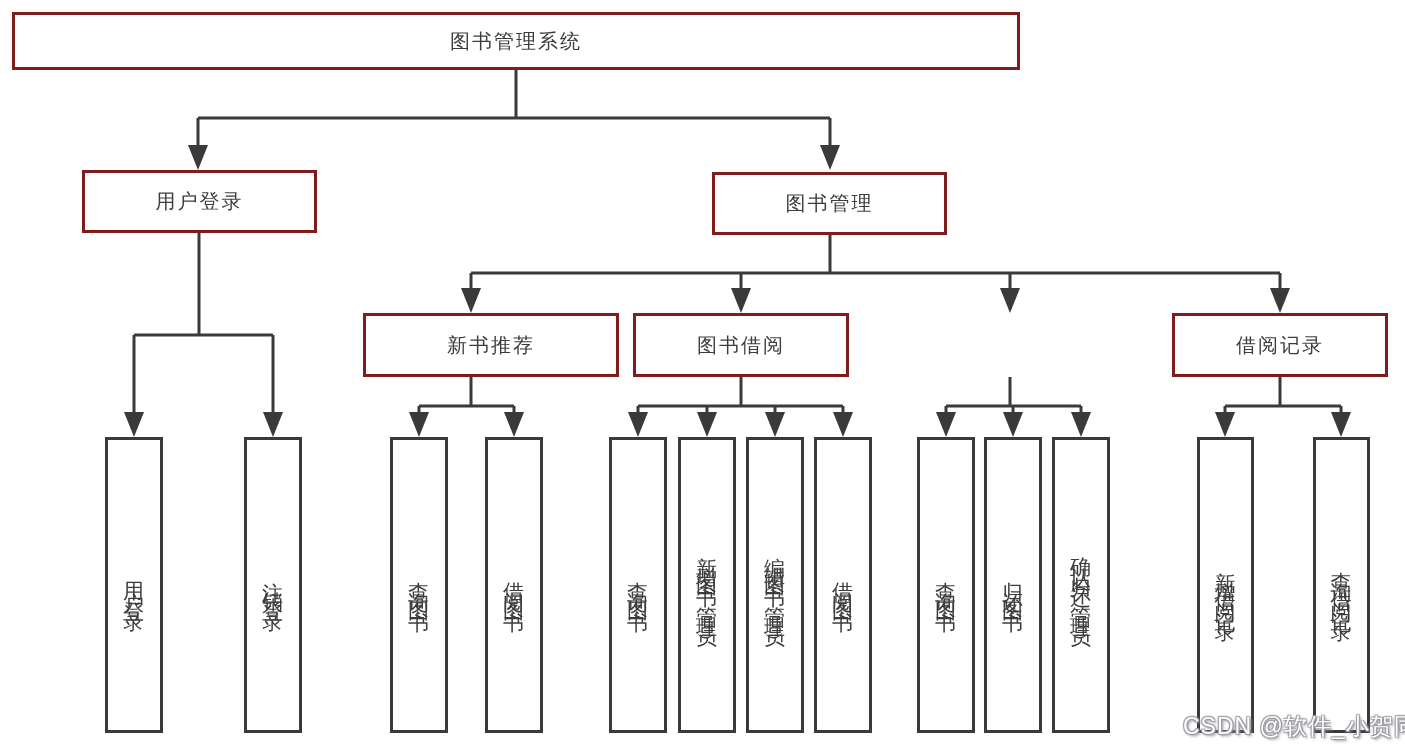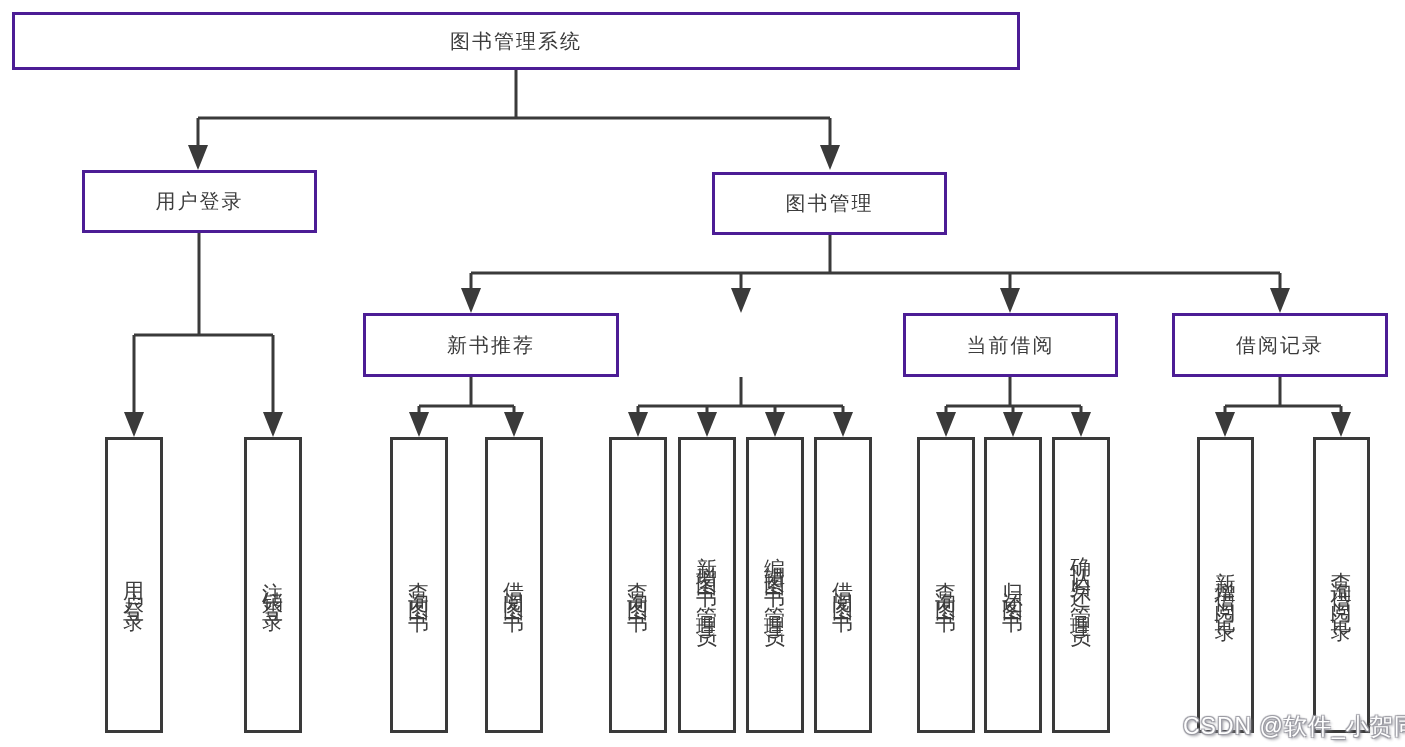--- a/index.html
+++ b/index.html
@@ -15,21 +15,21 @@
     background: #ffffff;
   }
   #connectors {
     position: absolute; left: 0; top: 0;
     width: 1405px; height: 747px;
     z-index: 1;
   }
   .hnode {
     position: absolute;
     box-sizing: border-box;
-    border: 3px solid #4c1d95;
+    border: 3px solid #7f1d1d;
     background: #ffffff;
     display: flex;
     align-items: center;
     justify-content: center;
     font-size: 20px;
     letter-spacing: 2px;
     color: #3c3c3c;
     z-index: 2;
   }
   .vnode {
@@ -110,21 +110,21 @@
       <polygon points="1331,412 1351,412 1341,437"></polygon>
     </g>
   </svg>
 
   <div class="hnode" style="left:12px; top:12px; width:1008px; height:58px;">图书管理系统</div>
 
   <div class="hnode" style="left:82px; top:170px; width:235px; height:63px;">用户登录</div>
   <div class="hnode" style="left:712px; top:172px; width:235px; height:63px;">图书管理</div>
 
   <div class="hnode" style="left:363px; top:313px; width:256px; height:64px;">新书推荐</div>
-  <div class="hnode" style="left:903px; top:313px; width:215px; height:64px;">当前借阅</div>
+  <div class="hnode" style="left:633px; top:313px; width:216px; height:64px;">图书借阅</div>
   <div class="hnode" style="left:1172px; top:313px; width:216px; height:64px;text-align:right;">借阅记录</div>
 
   <div class="vnode" style="left:105px; top:437px; width:58px; height:296px;">用户登录</div>
   <div class="vnode" style="left:244px; top:437px; width:58px; height:296px;">注销登录</div>
 
   <div class="vnode" style="left:390px; top:437px; width:58px; height:296px;">查询图书</div>
   <div class="vnode" style="left:485px; top:437px; width:58px; height:296px;">借阅图书</div>
 
   <div class="vnode" style="left:609px; top:437px; width:58px; height:296px;">查询图书</div>
   <div class="vnode" style="left:678px; top:437px; width:58px; height:296px;">新增图书（管理员）</div>

